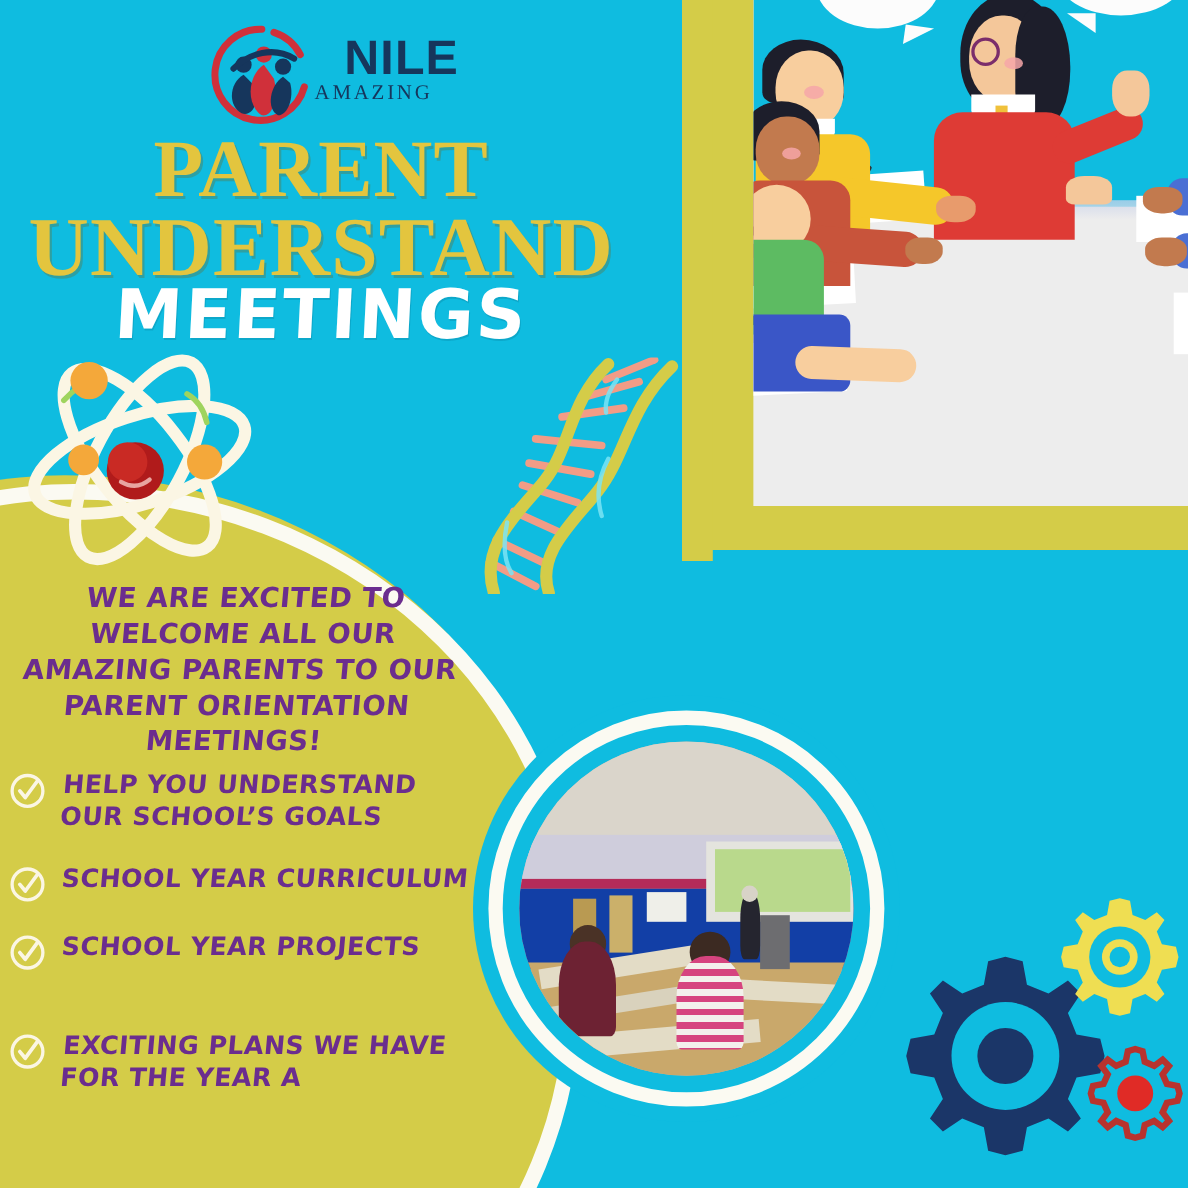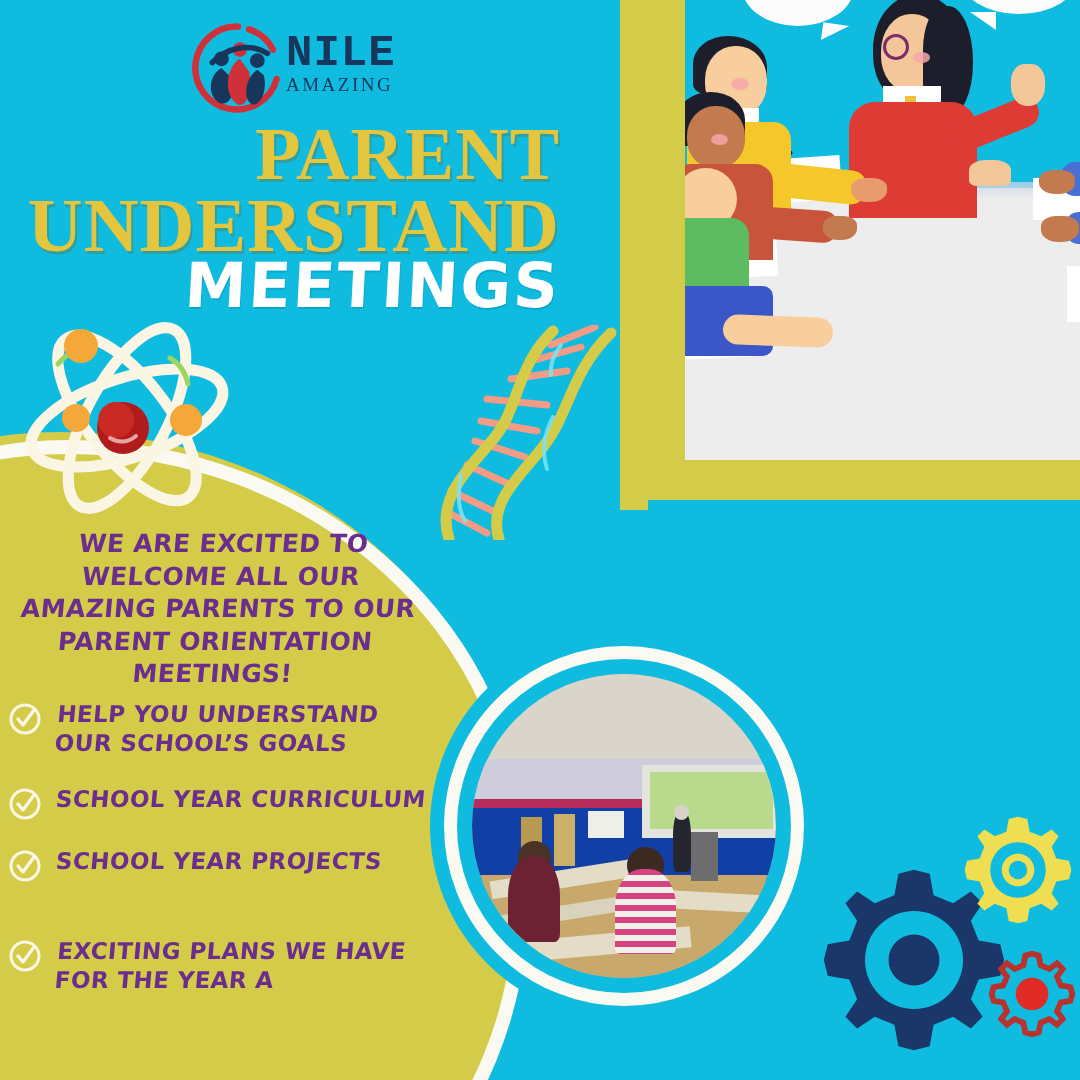--- a/index.html
+++ b/index.html
@@ -84,27 +84,27 @@
   .p-body{position:absolute;border-radius:18px 18px 0 0;}
   .p-arm{position:absolute;border-radius:16px;}
   .cheek{position:absolute;background:#F6A6A8;border-radius:50%;opacity:.85;}
   .paper{position:absolute;background:#FFFFFF;}
   .pencil{position:absolute;background:#242430;border-radius:2px;}
   .hand{position:absolute;border-radius:40% 40% 46% 46%;}
 
   
   .logo{position:absolute;left:192px;top:22px;width:220px;height:98px;z-index:12;}
   .logo-text{position:absolute;left:94px;top:10px;}
-  .logo-nile{font-family:Liberation Mono, monospace;font-weight:700;
-    font-size:44px;color:#16365C;letter-spacing:1px;line-height:42px;}
+  .logo-nile{font-family:Liberation Sans, sans-serif;font-weight:700;
+    font-size:44px;color:#16365C;letter-spacing:1px;line-height:42px;margin-left:27px;}
   .logo-acad{font-family:"Liberation Serif", serif;font-weight:400;
     font-size:19px;color:#16365C;letter-spacing:2.5px;line-height:22px;}
 
   
-  .headline{position:absolute;left:0;top:120px;width:560px;text-align:right;z-index:12;}
+  .headline{position:absolute;left:12px;top:120px;width:560px;text-align:center;z-index:12;}
   .hl-1,.hl-2{
     font-family:"Liberation Serif", serif;font-weight:700;
     color:#E3C53E;
     letter-spacing:1px;
     text-shadow:2px 3px 0 rgba(120,95,20,.30);
     line-height:.94;
   }
   .hl-1{font-size:74px;}
   .hl-2{font-size:76px;}
   .hl-3{

